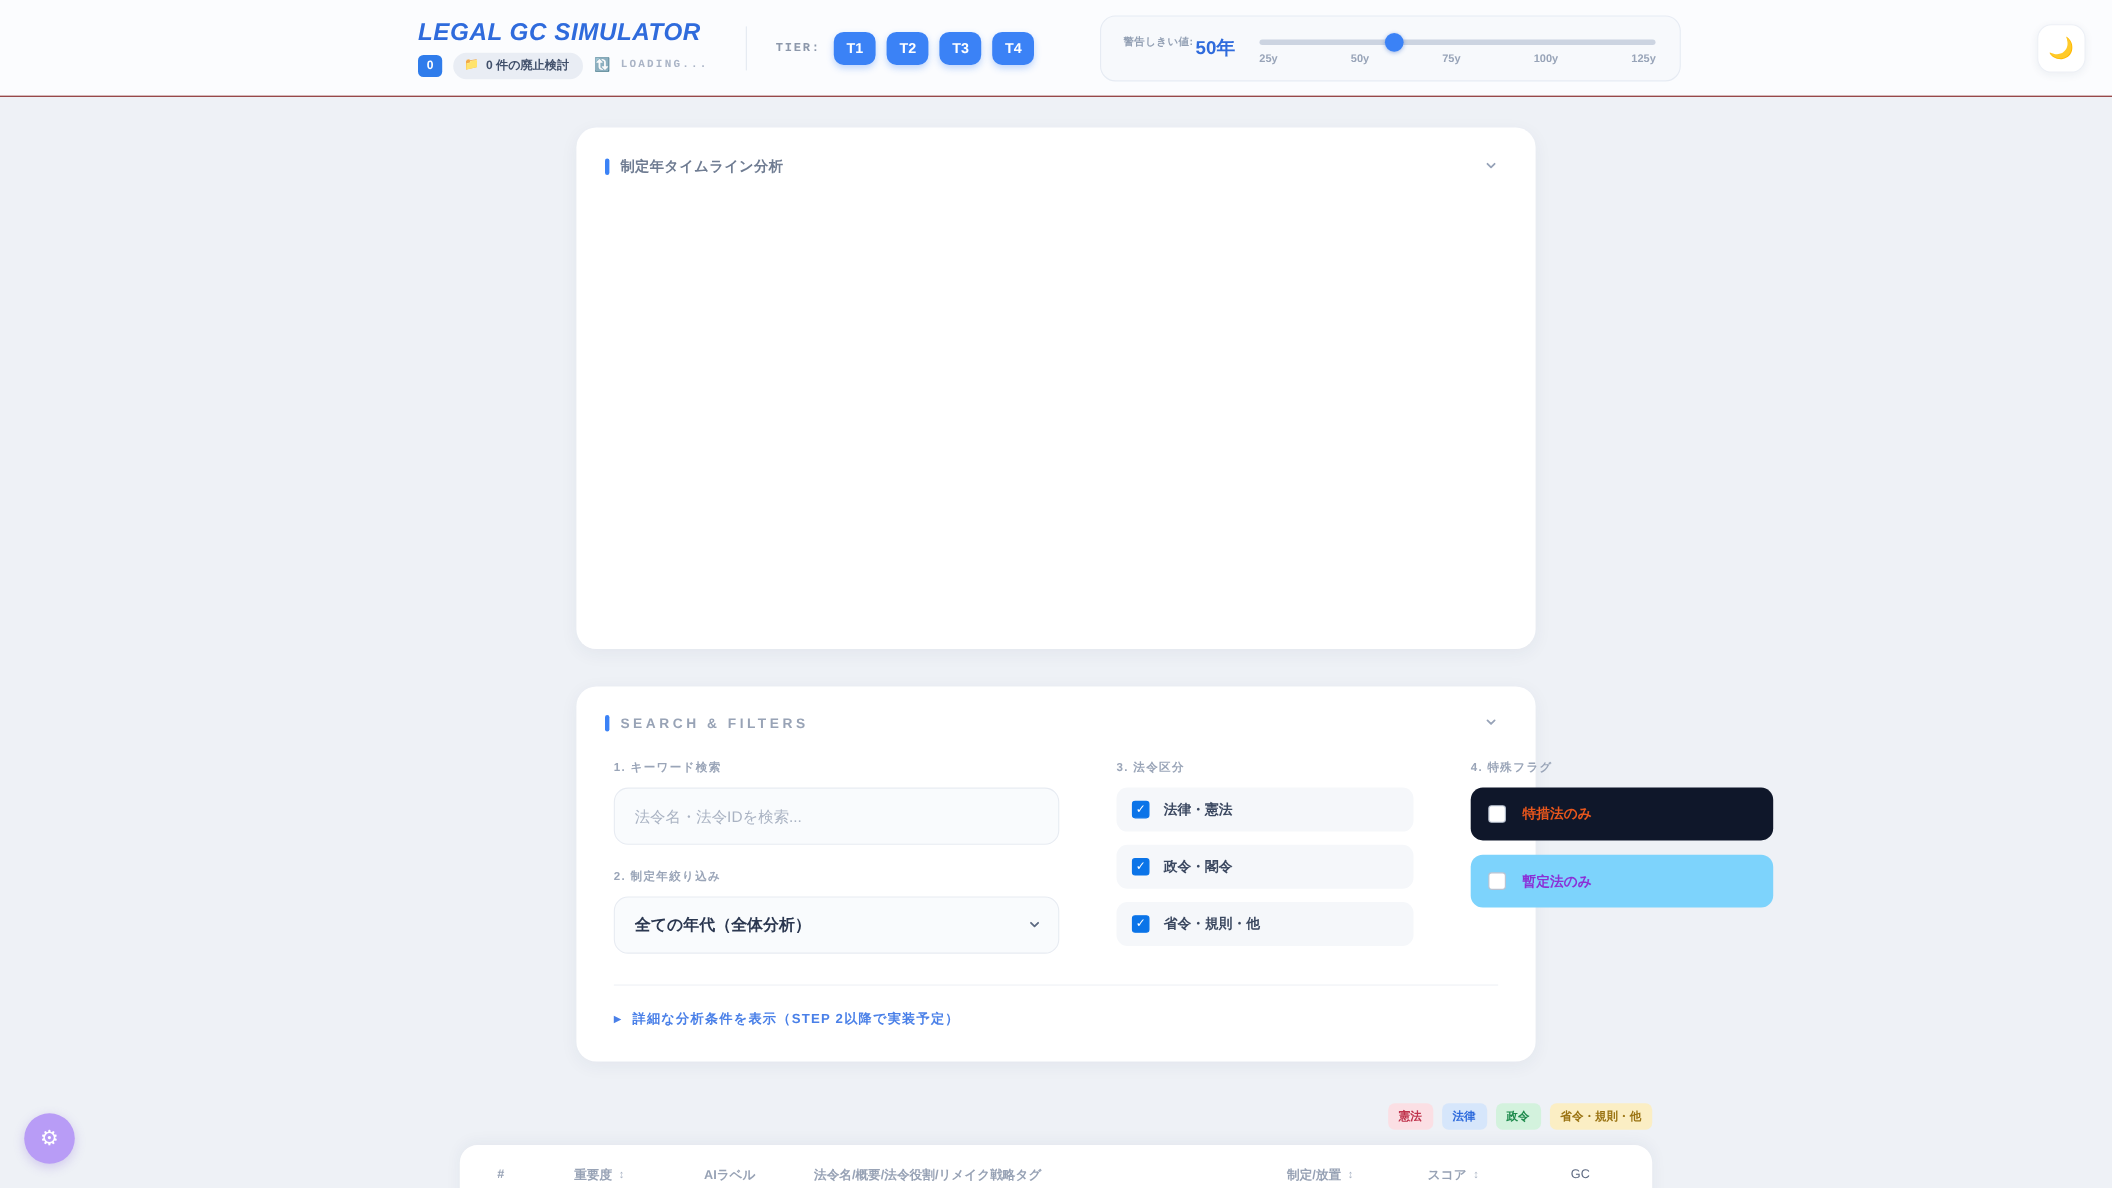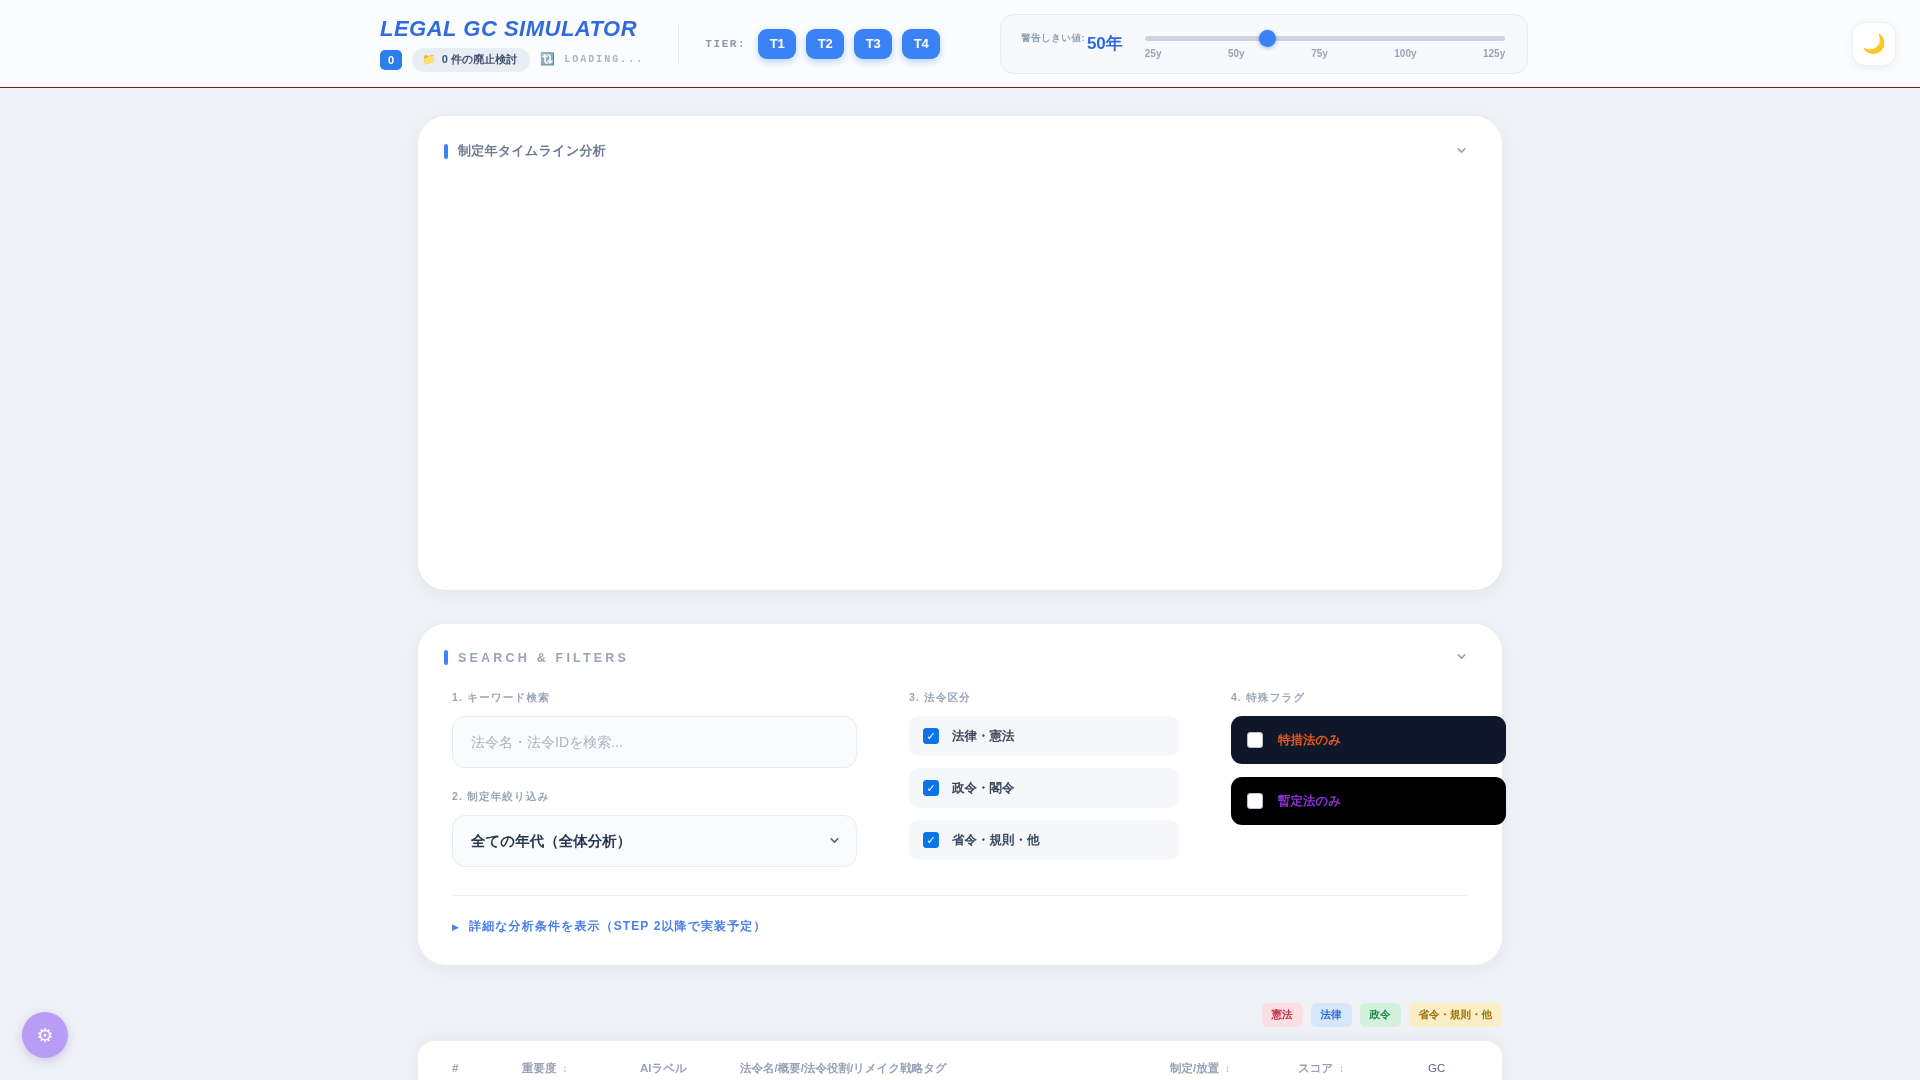--- a/index.html
+++ b/index.html
@@ -161,23 +161,23 @@
   
   .stage {
     padding: 28px 0 0 0;
     display: flex;
     flex-direction: column;
     align-items: center;
     gap: 34px;
   }
 
   .card {
-    width: 1084px;
+    width: 872px;
     background: #ffffff;
-    border-radius: 28px;
+    border-radius: 18px;
     box-shadow: 0 4px 16px rgba(36,56,92,0.055);
   }
 
   .card-head {
     display: flex;
     align-items: center;
     justify-content: space-between;
     padding: 26px 34px 0 26px;
     cursor: pointer;
   }
@@ -270,21 +270,21 @@
 
   .flag-row {
     height: 48px;
     border-radius: 11px;
     display: flex; align-items: center; gap: 15px;
     padding: 0 16px;
     margin-bottom: 13px;
     cursor: pointer;
   }
   .flag-row.orange { background: #0f172a; margin-top: 11px; }
-  .flag-row.purple { background: #000000; }
+  .flag-row.purple { background: #7dd3fc; }
   .flag-row.orange .flag-label { color: #e8561c; }
   .flag-row.purple .flag-label { color: #8b30d6; }
   .flag-label { font-size: 12.5px; font-weight: 800; }
 
   .adv-sep { height: 1px; background: #eef1f6; margin: 6px 34px 0 34px; }
   .adv-link {
     display: flex; align-items: center; gap: 9px;
     padding: 22px 34px 30px 34px;
     color: #4a80e8;
     font-size: 12px;

